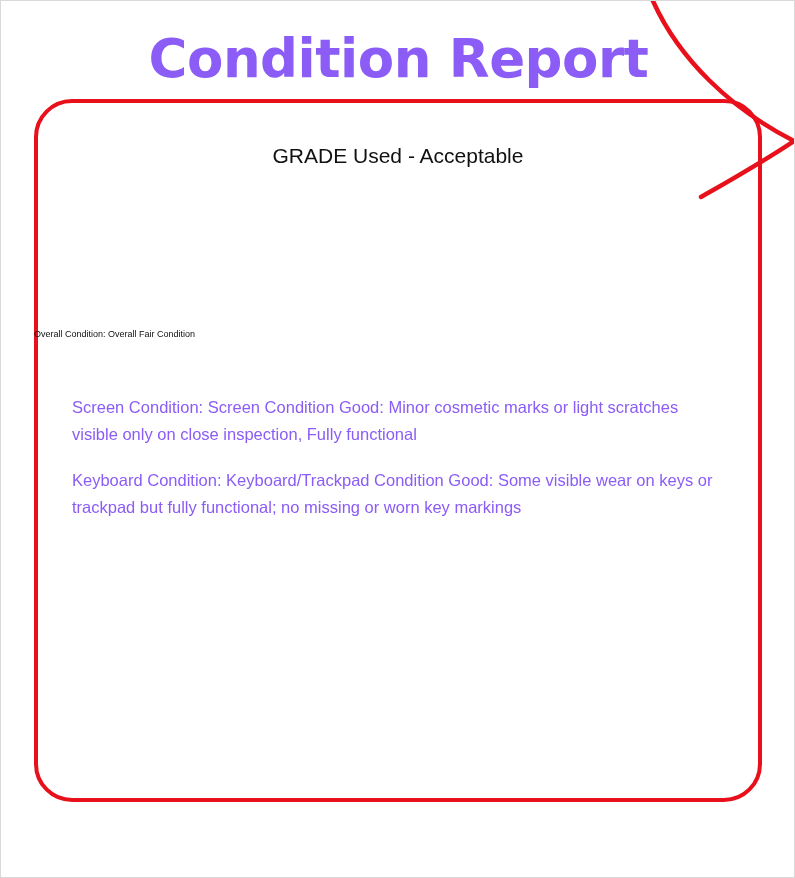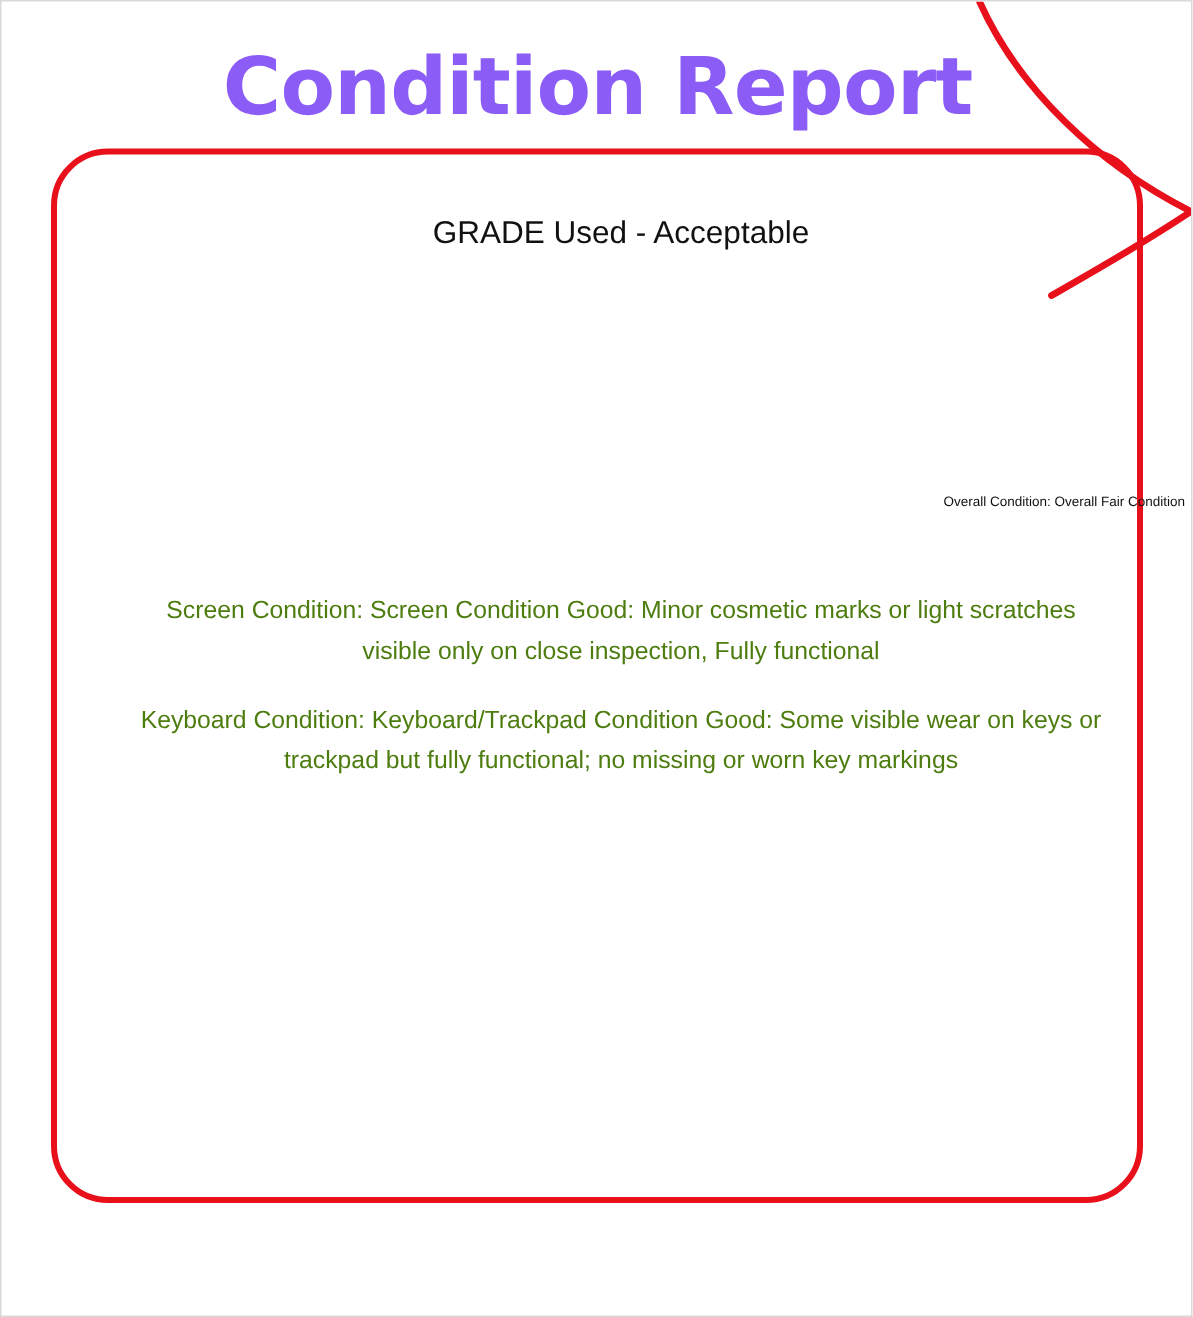--- a/index.html
+++ b/index.html
@@ -64,57 +64,55 @@
   }
 
   .content {
     position: absolute;
     left: 33px;
     top: 98px;
     width: 728px;
     height: 703px;
     box-sizing: border-box;
     padding: 4px 38px;
-    margin-left: 16px;
   }
 
   .grade {
     position: absolute;
     left: 0;
     top: 43px;
     width: 728px;
     text-align: center;
     font-size: 21px;
     line-height: 1.3;
     color: #111111;
   }
 
   .overall {
     position: absolute;
     left: 0;
     top: 230px;
     width: 740px;
-    text-align: right;
+    text-align: left;
     font-size: 9px;
     line-height: 1.3;
     color: #111111;
   }
 
   .details {
     position: absolute;
     left: 38px;
     top: 295px;
     width: 652px;
   }
 
   .detail-block {
-    text-align: center;
     font-size: 16.5px;
     line-height: 1.62;
-    color: #4d7c0f;
+    color: #8b5cf6;
     margin-bottom: 20px;
   }
   .detail-block:last-child {
     margin-bottom: 0;
   }
   .detail-block.tight {
     margin-bottom: 18px;
   }
 </style>
 </head>

